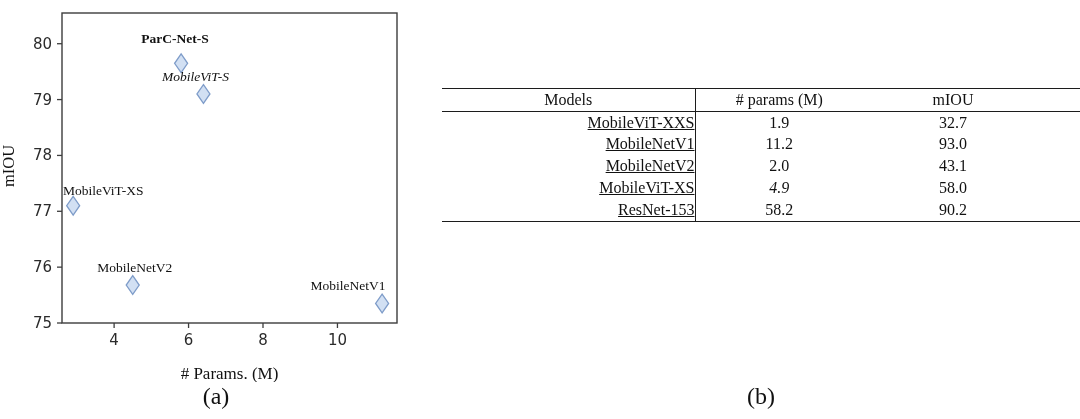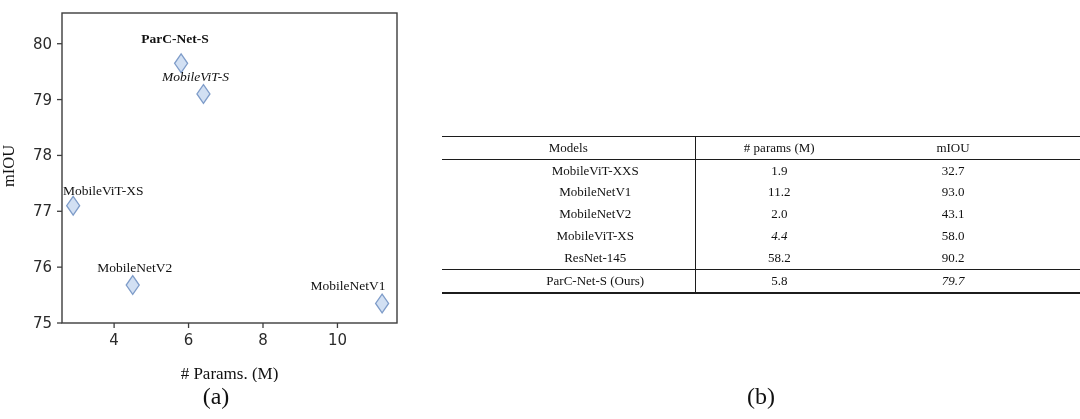--- a/index.html
+++ b/index.html
@@ -33,42 +33,41 @@
   #table-panel {
     position: absolute;
     left: 442px; top: 88px;
     width: 638px;
   }
   #results-table {
     border-collapse: collapse;
     table-layout: fixed;
     width: 638px;
     font-family: "Liberation Serif", serif;
-    font-size: 13px;
+    font-size: 16px;
     color: #111111;
     border-top: 1.6px solid #1c1c1c;
-    margin-top: 48px;
   }
   #results-table col.c-model  { width: 253px; }
   #results-table col.c-params { width: 168px; }
   #results-table col.c-miou   { width: 180px; }
   #results-table col.c-fill   { width: 37px;  }
   #results-table th, #results-table td {
     padding: 0;
     height: 21.8px;
     text-align: center;
     vertical-align: middle;
     font-weight: normal;
     white-space: nowrap;
     overflow: hidden;
   }
   #results-table thead th { border-bottom: 1.4px solid #1c1c1c; }
   #results-table th:first-child,
   #results-table td:first-child { border-right: 1.3px solid #1c1c1c; }
-  #results-table td.model-cell { text-align: center; padding-left: 54px; }
+  #results-table td.model-cell { text-align: right; padding-left: 54px; text-decoration: underline; }
   #results-table tr.section-end td { border-bottom: 1.4px solid #1c1c1c; }
   #results-table tr.table-end td   { border-bottom: 2px solid #1c1c1c; }
   #results-table .em-bold   { font-weight: normal; }
   #results-table .em-italic { font-style: italic; }
 
   #caption-b {
     position: absolute;
     left: 442px; top: 383px;
     width: 638px;
     text-align: center;
@@ -166,34 +165,28 @@
             <td></td>
           </tr>
           <tr>
             <td class="model-cell">MobileNetV2</td>
             <td>2.0</td>
             <td>43.1</td>
             <td></td>
           </tr>
           <tr>
             <td class="model-cell">MobileViT-XS</td>
-            <td class="em-italic">4.4</td>
+            <td class="em-italic">4.9</td>
             <td>58.0</td>
             <td></td>
           </tr>
           <tr class="section-end">
-            <td class="model-cell">ResNet-145</td>
+            <td class="model-cell">ResNet-153</td>
             <td>58.2</td>
             <td class="em-bold">90.2</td>
-            <td></td>
-          </tr>
-          <tr class="table-end">
-            <td class="model-cell">ParC-Net-S (Ours)</td>
-            <td>5.8</td>
-            <td class="em-italic">79.7</td>
             <td></td>
           </tr>
         </tbody>
     </table>
   </div>
 
   <div id="caption-b">(b)</div>
 
 </div>
 

